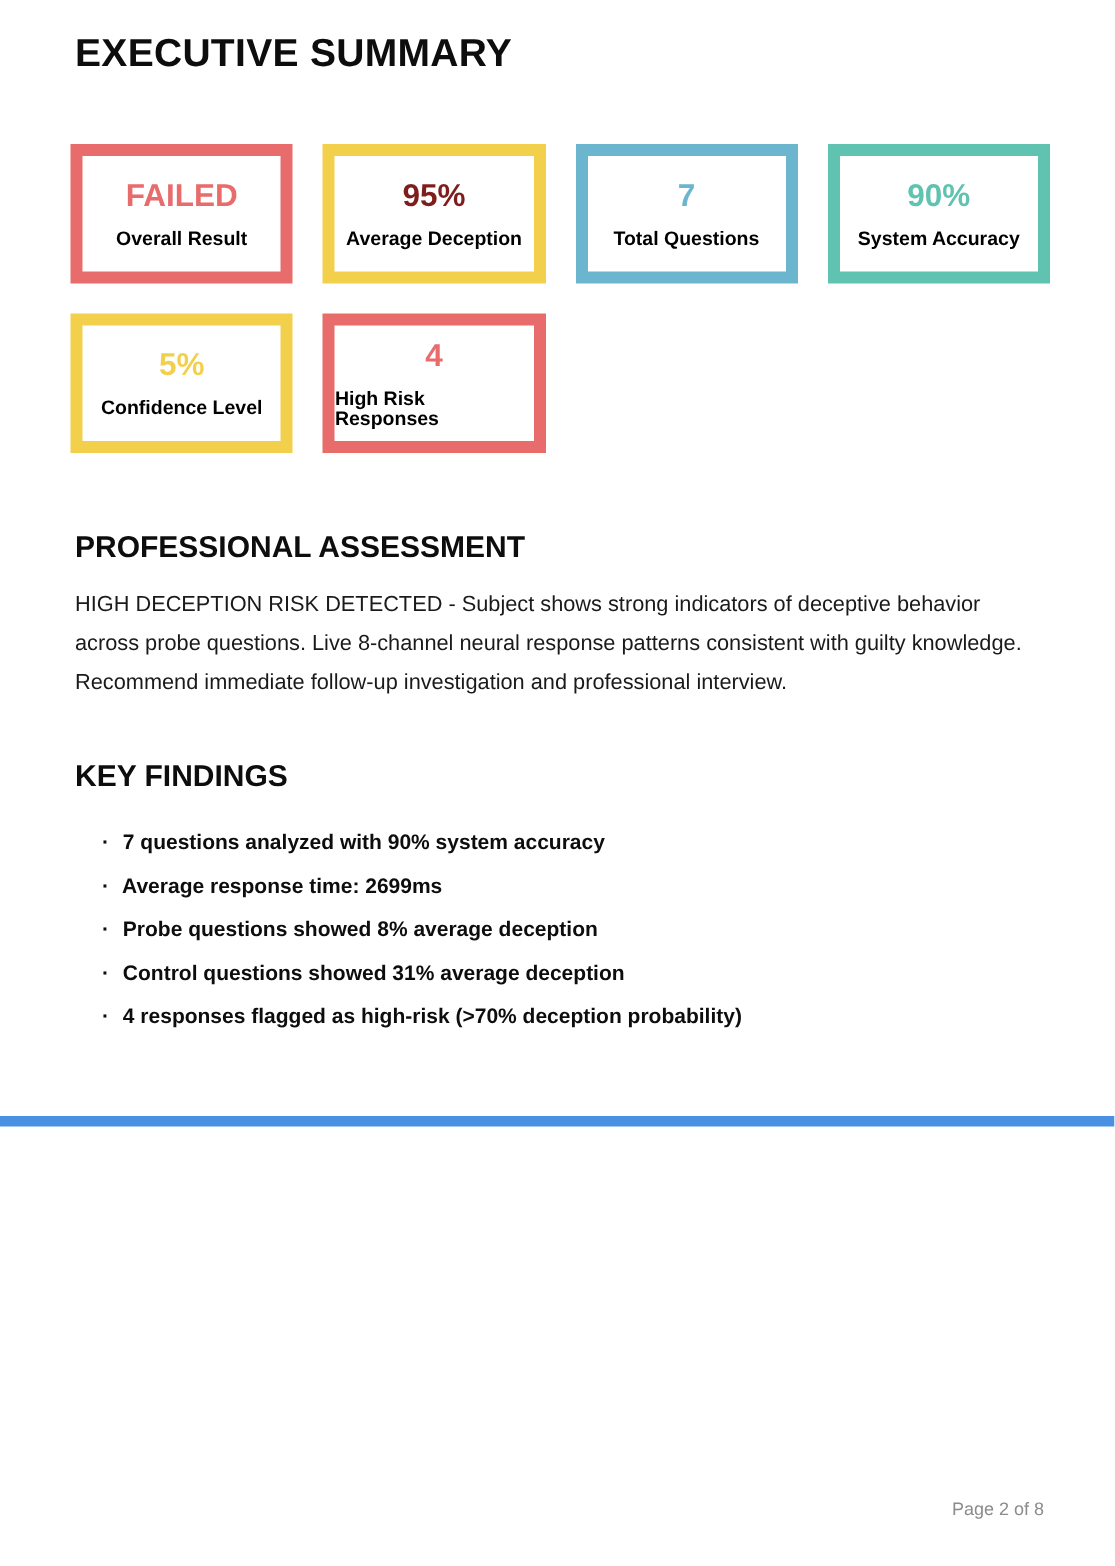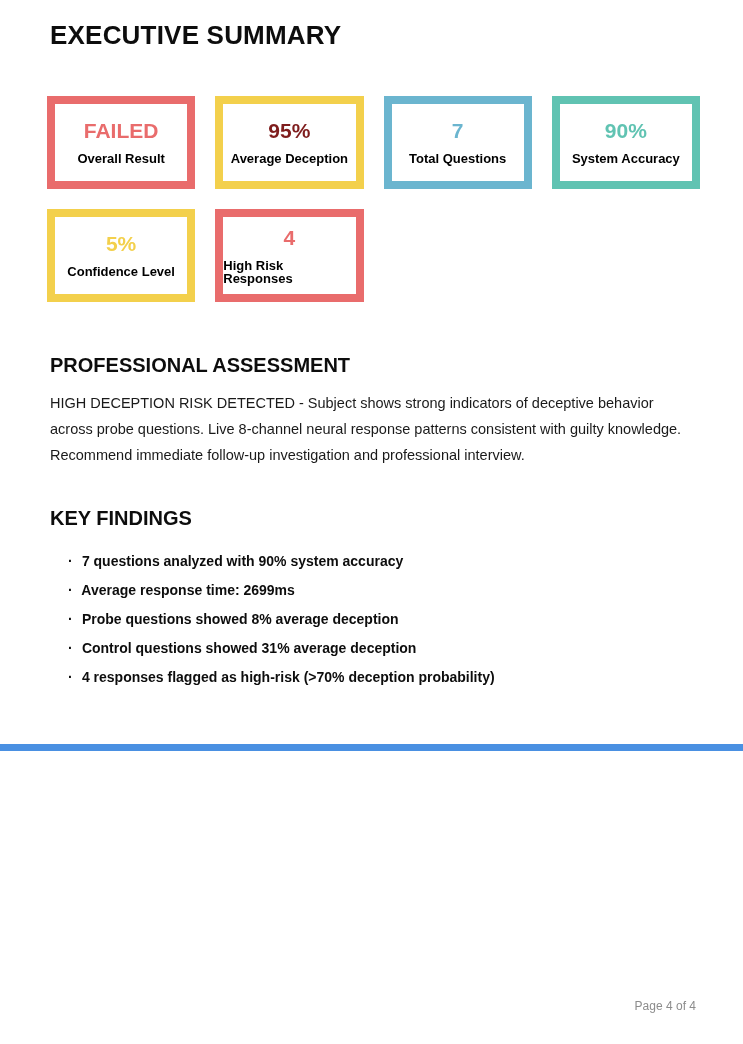--- a/index.html
+++ b/index.html
@@ -153,16 +153,16 @@
           <li><span class="dot">·</span><span> 7 questions analyzed with 90% system accuracy</span></li>
           <li><span class="dot">·</span><span> Average response time: 2699ms</span></li>
           <li><span class="dot">·</span><span> Probe questions showed 8% average deception</span></li>
           <li><span class="dot">·</span><span> Control questions showed 31% average deception</span></li>
           <li><span class="dot">·</span><span> 4 responses flagged as high-risk (&gt;70% deception probability)</span></li>
         </ul>
     </div>
 
   </div>
 
-  <div class="page-footer">Page 4 of 4</div>
+  <div class="page-footer">Page 2 of 8</div>
 
   <div class="footer-accent-bar" style="background: rgb(74, 144, 226);"></div>
 </div>
 
 </body></html>

